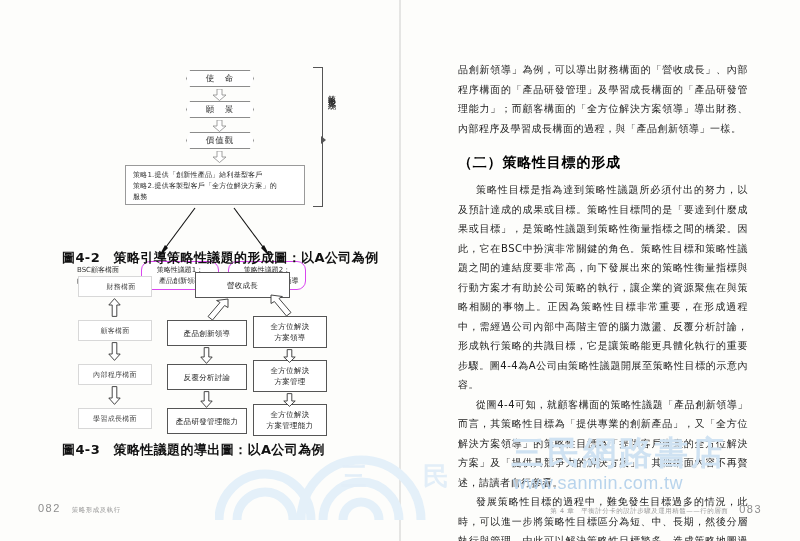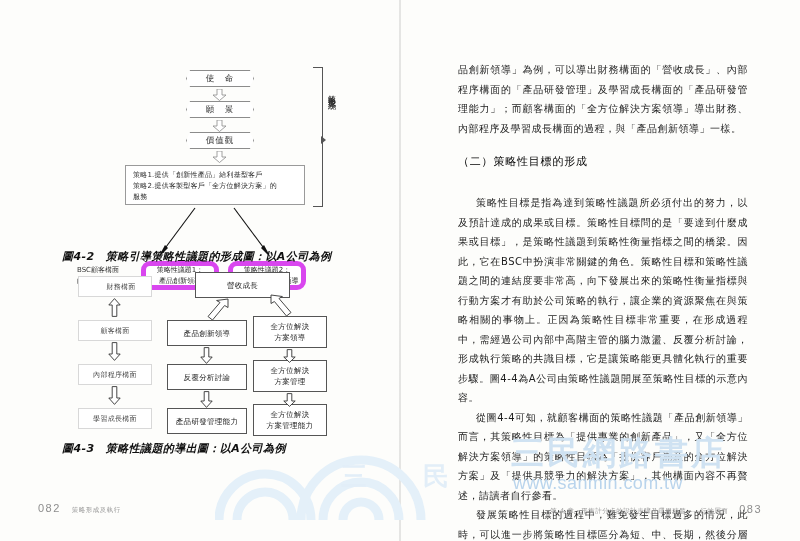--- a/index.html
+++ b/index.html
@@ -74,34 +74,34 @@
     writing-mode:vertical-rl; text-orientation:upright;
     letter-spacing:1.5px;
   }
 
   .bsc-label {
     position:absolute; left:62px; top:213px; width:72px;
     font-size:7px; color:#333; line-height:11px; text-align:center;
   }
 
   .rbox {
-    position:absolute; border:5px solid #d946ef; background:#fff;
+    position:absolute; border:1px solid #d946ef; background:#fff;
     border-radius:9px; height:29px;
     display:flex; flex-direction:column; align-items:center; justify-content:center;
     font-size:7px; color:#2a2a2a; line-height:11px; text-align:center;
   }
   .rbox.b1 { left:141px; top:209px; width:78px; }
   .rbox.b2 { left:228px; top:209px; width:78px; }
 
   .thin-arrow { position:absolute; }
   .thin-arrow svg { display:block; }
 
   .figcap {
-    position:absolute; font-size:11px; font-weight:bold; color:#111;
-    letter-spacing:0.4px; white-space:nowrap;font-style:italic;
+    position:absolute; font-size:13px; font-weight:bold; color:#111;
+    letter-spacing:0.4px; white-space:nowrap;
   }
   .figcap.c42 { left:62px; top:249px; }
   .figcap.c43 { left:62px; top:441px; }
 
   
   .fig43 { position:absolute; left:0; top:272px; width:400px; height:165px; }
 
   .persp {
     position:absolute; width:74px; height:21px;
     border:1px solid #d8d8d8; background:#fff;
@@ -139,22 +139,22 @@
   .right-page { position:absolute; left:400px; top:0; width:400px; height:541px; }
 
   .col { position:absolute; left:58px; top:60px; width:290px; }
   .para {
     font-size:10px; color:#1d1d1d; line-height:19.5px;
     text-align:justify; letter-spacing:0.5px;
     margin:0 0 0 0;
   }
   .para.ind { text-indent:18px; }
   .head2 {
-    font-size:11px; font-weight:normal; color:#000;
-    letter-spacing:0.8px; margin:16px 0 24px 0;
+    font-size:14px; font-weight:bold; color:#000;
+    letter-spacing:0.8px; margin:16px 0 8px 0;
   }
 
   .footR { position:absolute; right:38px; top:503px; display:flex; align-items:baseline; gap:11px; }
   .footR .ftxt { font-size:6.5px; color:#9a9a9a; letter-spacing:0.5px; }
   .footR .pno { font-size:11px; color:#8d8d8d; letter-spacing:1.5px; font-family:"Liberation Sans", sans-serif; }
 
   
   .wm { position:absolute; left:215px; top:425px; width:585px; height:95px; pointer-events:none; }
   .wm .arcs { position:absolute; left:0; top:0; }
   .wm .wmtext {

